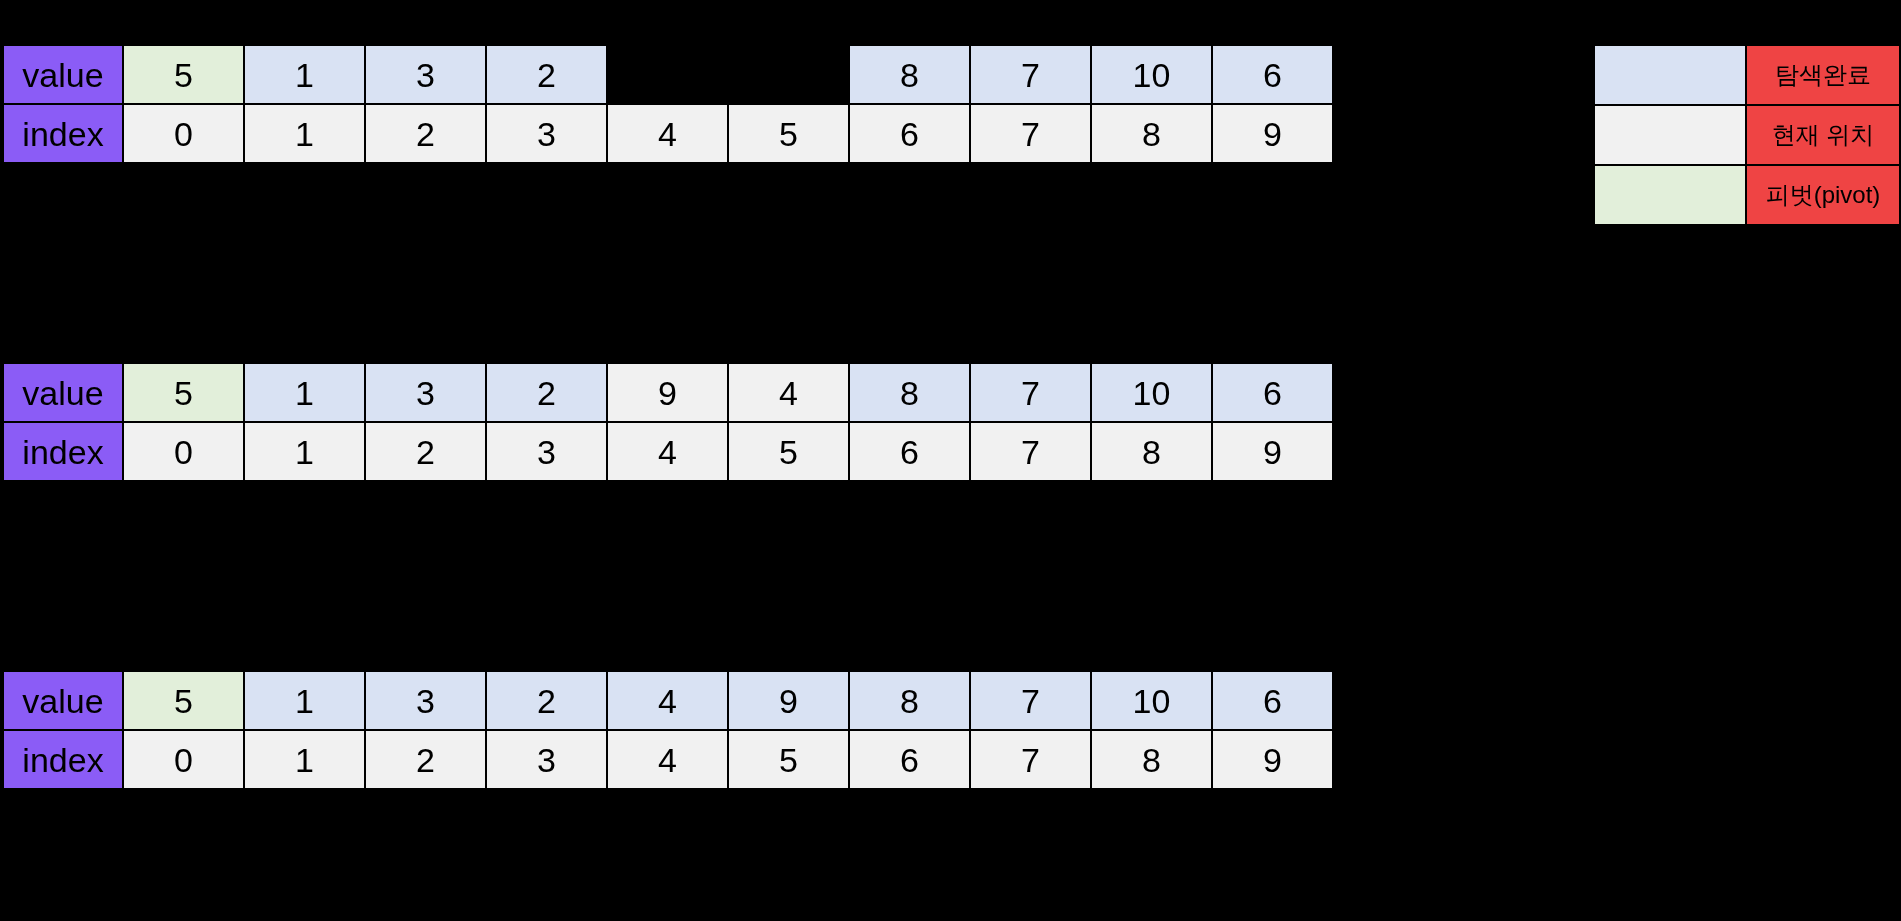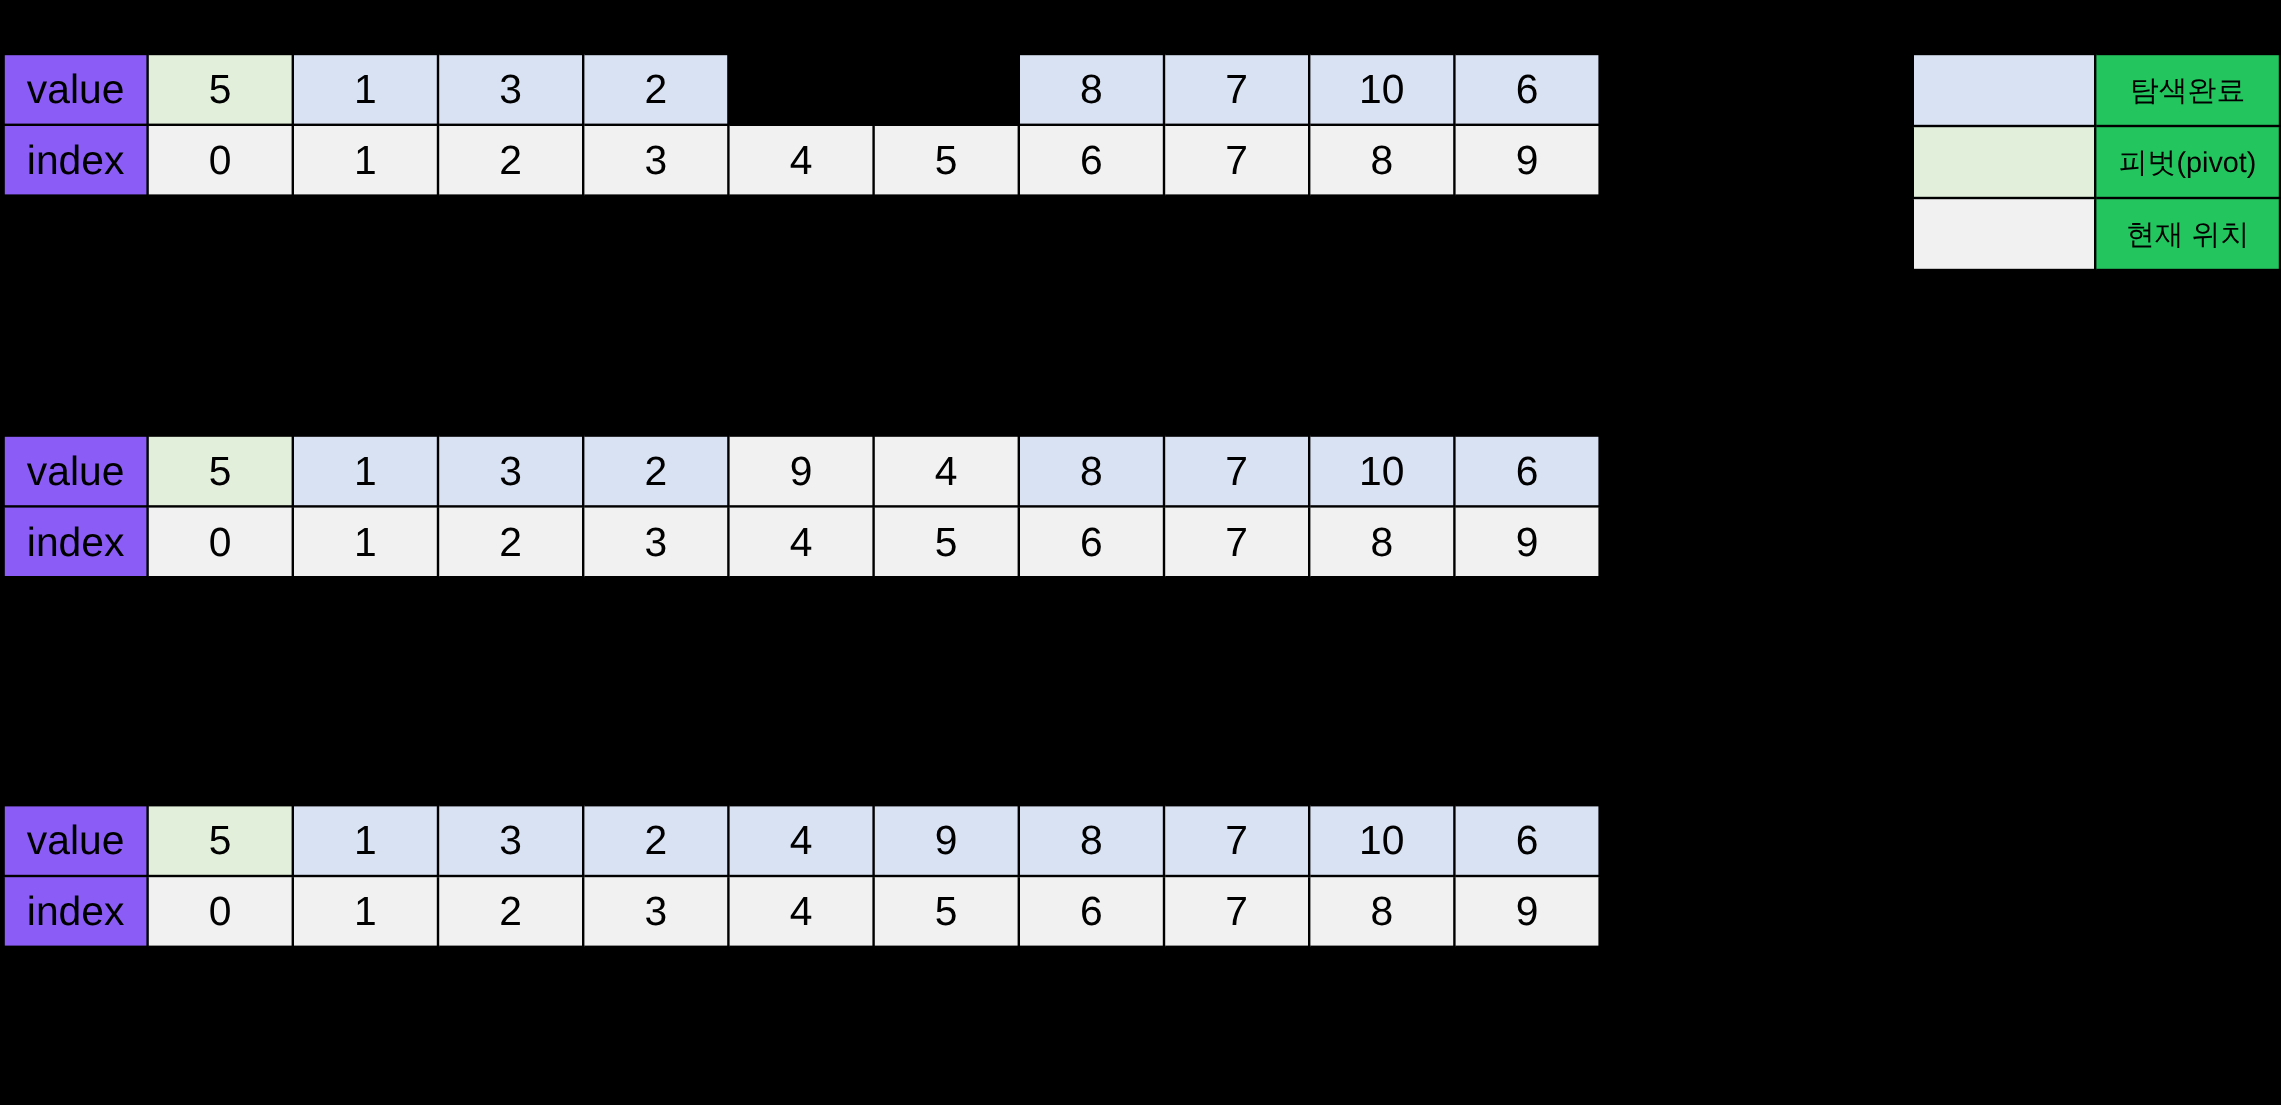--- a/index.html
+++ b/index.html
@@ -60,21 +60,21 @@
   }
   #legend td {
     border: 2px solid #000000;
     padding: 0;
     height: 60px;
     vertical-align: middle;
   }
   #legend .swatch { width: 152px; }
   #legend .lg-label {
     width: 154px;
-    background: #22c55e;
+    background: #ef4444;
     color: #000000;
     font-size: 24px;
     text-align: center;
     padding: 0 6px;
     white-space: nowrap;
   }
   #legend .sw-blue  { background: #d9e2f3; }
   #legend .sw-gray  { background: #f1f1f1; }
   #legend .sw-green { background: #e2efda; }
 </style>
@@ -174,21 +174,21 @@
 </tbody>
   </table>
 
 <table id="legend">
   <tbody>
       <tr>
     <td class="swatch sw-blue"></td>
     <td class="lg-label">탐색완료</td>
   </tr>
   <tr>
+    <td class="swatch sw-gray"></td>
+    <td class="lg-label">현재 위치</td>
+  </tr>
+  <tr>
     <td class="swatch sw-green"></td>
     <td class="lg-label">피벗(pivot)</td>
-  </tr>
-  <tr>
-    <td class="swatch sw-gray"></td>
-    <td class="lg-label">현재 위치</td>
   </tr>
 </tbody>
   </table>
 
 </body></html>

